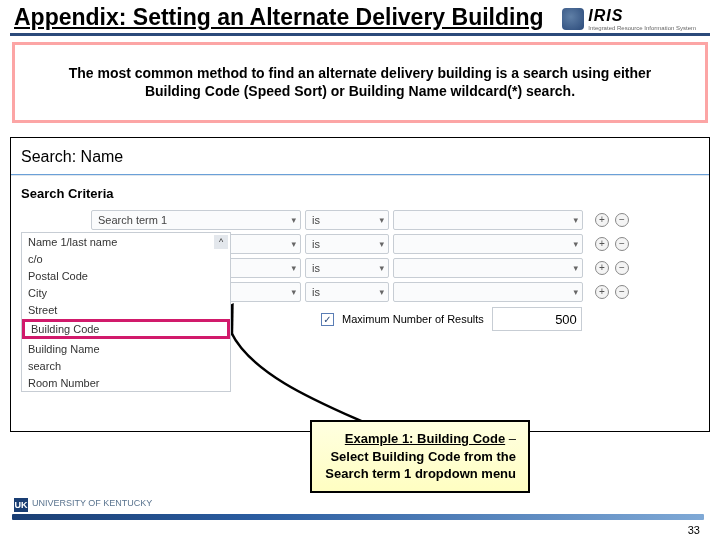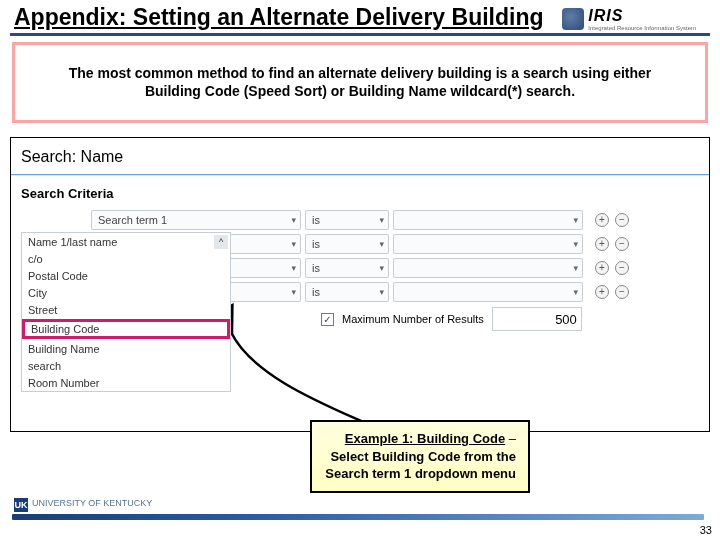--- a/index.html
+++ b/index.html
@@ -30,21 +30,21 @@
   .listbox .opt.selected { border: 3px solid #d11a6b; margin: 1px 0; height: 20px; text-align: right; }
   .scroll-ind { position: absolute; right: 2px; top: 2px; width: 14px; height: 14px; background: #e3e7ec; font-size: 9px; display: flex; align-items: center; justify-content: center; color: #333; }
   .maxrow { display: flex; align-items: center; gap: 8px; margin: 4px 0 0 300px; font-size: 11px; }
   .cb { width: 13px; height: 13px; border: 1px solid #5a7db5; display: inline-flex; align-items: center; justify-content: center; font-size: 10px; color: #2b4a7a; }
   .maxrow input { width: 90px; height: 24px; border: 1px solid #c7cdd4; padding: 0 4px; text-align: right; font-size: 13px; }
   .arrow { position: absolute; left: 225px; top: 222px; pointer-events: none; }
   .callout { position: absolute; left: 310px; top: 420px; width: 220px; border: 2px solid #000; background: linear-gradient(#ffffe0, #fffec2); padding: 8px 12px; text-align: right; font-size: 13px; line-height: 1.35; }
   .footer-bar { position: absolute; left: 12px; bottom: 20px; height: 6px; width: 692px; background: linear-gradient(to right, #1a3e73 0%, #2a5ca0 35%, #7fa9d6 100%); border-radius: 1px; }
   .uk { position: absolute; left: 14px; bottom: 28px; display: flex; align-items: flex-start; gap: 4px; font-size: 9px; color: #5a748f; }
   .uk .sq { width: 14px; height: 14px; background: #1a3e73; color: #fff; display: inline-flex; align-items: center; justify-content: center; font-size: 9px; font-weight: bold; }
-  .pg { position: absolute; right: 8px; bottom: 4px; font-size: 11px; }
+  .pg { position: absolute; right: 20px; bottom: 4px; font-size: 11px; }
   .iris-logo { display: flex; align-items: center; gap: 4px; padding-right: 4px; }
   .iris-mark { width: 22px; height: 22px; background: radial-gradient(circle at 40% 40%, #5f7fa6, #2b4a7a); border-radius: 4px; }
   .iris-text { font-size: 16px; font-weight: bold; font-style: italic; letter-spacing: 1px; color: #000000; }
   .iris-sub { font-size: 6px; color: #666; line-height: 1; }
 </style>
 </head>
 <body>
 
 <div class="slide">
 

